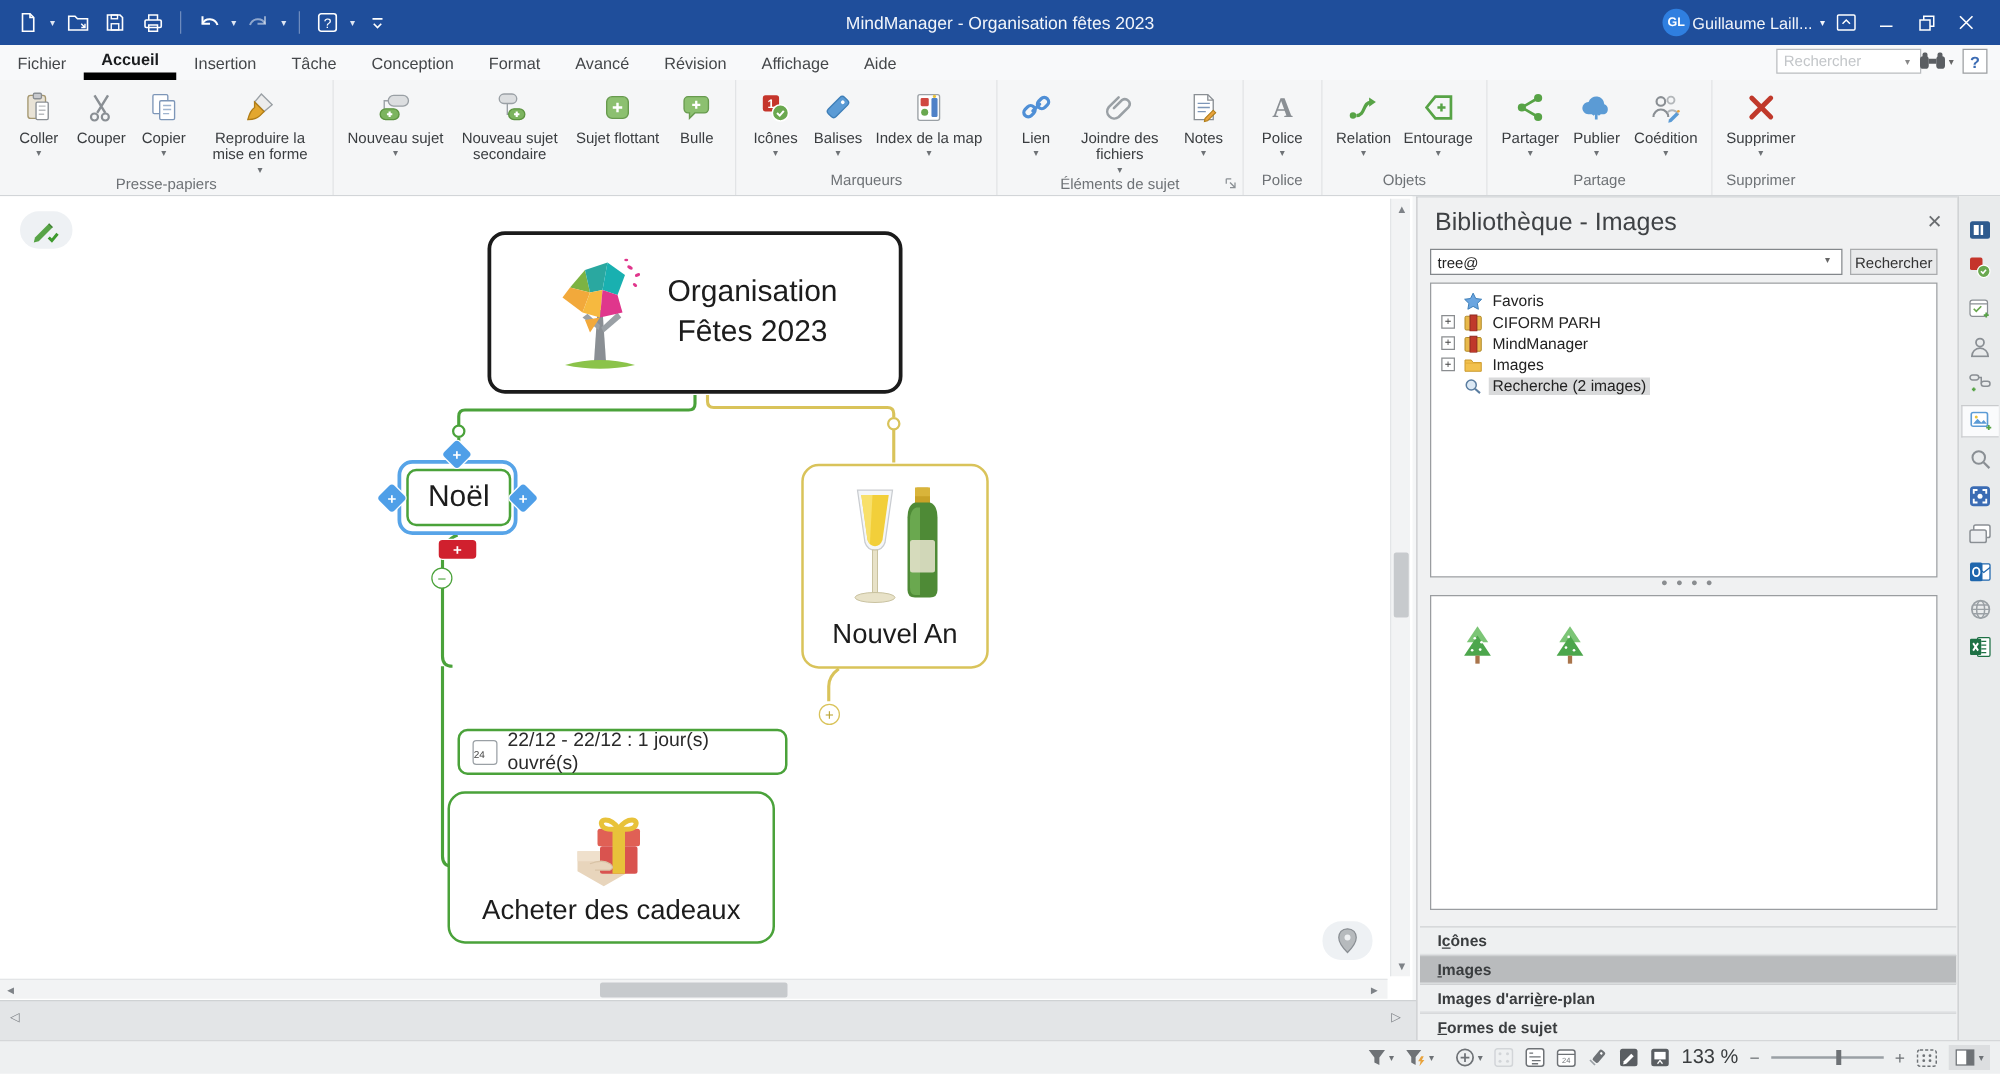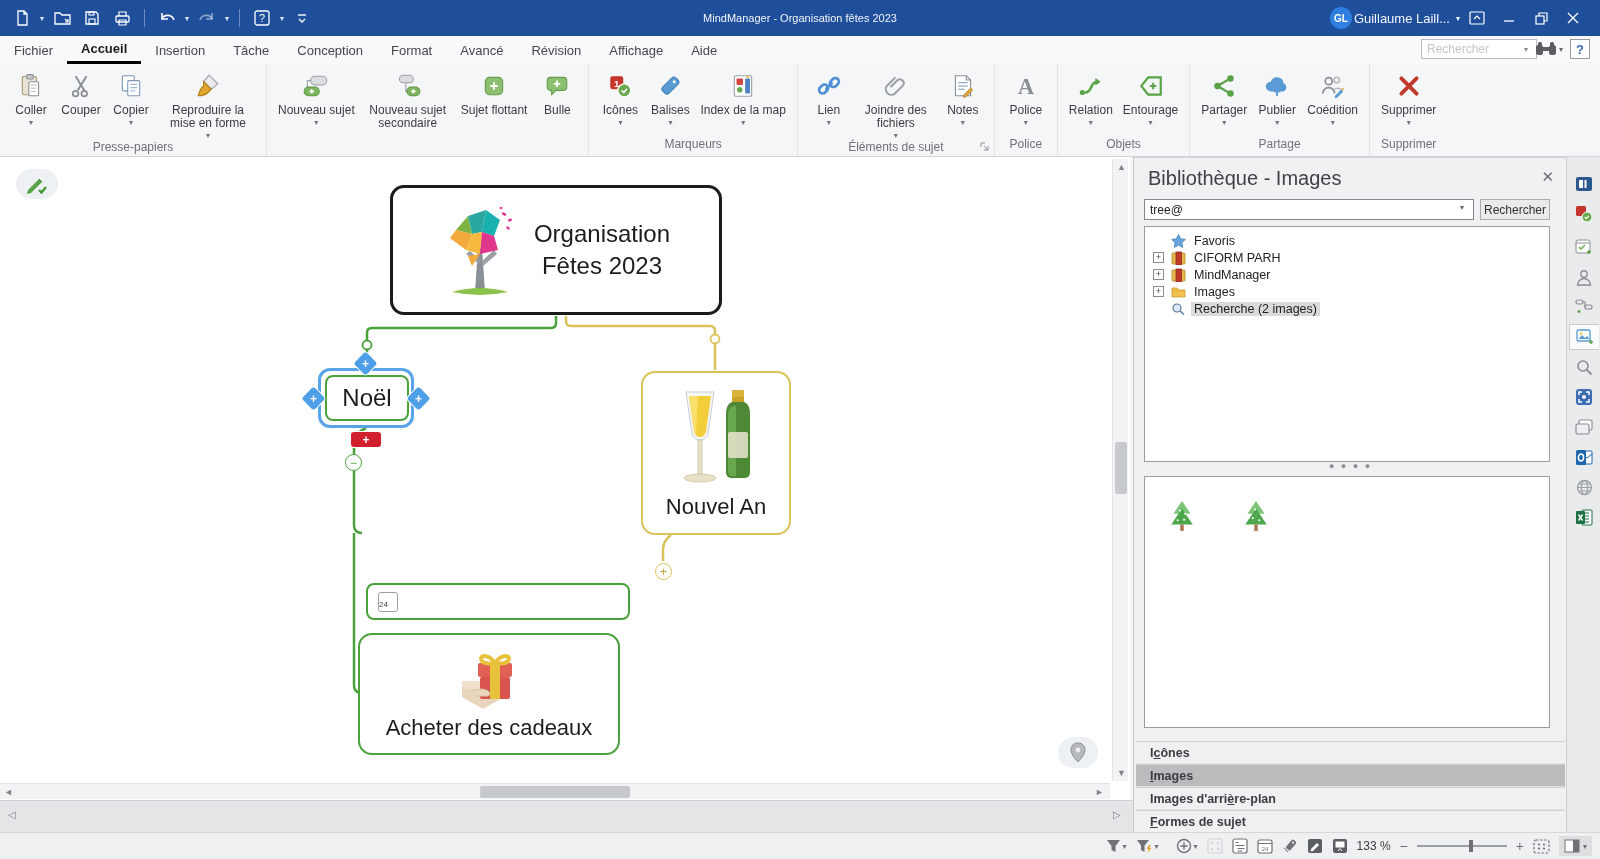--- a/index.html
+++ b/index.html
@@ -7,30 +7,30 @@
   body { font-family:"Liberation Sans","DejaVu Sans",sans-serif; background:#f5f6f7; }
   .app { position:relative; width:1600px; height:859px; }
   .abs { position:absolute; }
 
   
   .titlebar { position:absolute; top:0; left:0; width:1600px; height:36px; background:#1f4e9b; display:flex; align-items:center; color:#fff; }
   .qat { display:flex; align-items:center; gap:6px; padding-left:10px; }
   .qat .qbtn { width:24px; height:24px; display:flex; align-items:center; justify-content:center; }
   .qat .qsep { width:1px; height:18px; background:rgba(255,255,255,.35); margin:0 4px; }
   .qchev { font-size:8px; color:#dfe6f2; }
-  .tb-title { position:absolute; left:50%; transform:translateX(-50%); font-size:11px; color:#f2f5fa; white-space:nowrap; }
+  .tb-title { position:absolute; left:50%; transform:translateX(-50%); font-size:14px; color:#f2f5fa; white-space:nowrap; }
   .tb-right { position:absolute; right:0; top:0; height:36px; display:flex; align-items:center; gap:2px; padding-right:12px; }
   .avatar { width:22px; height:22px; border-radius:50%; background:#2f7fe0; color:#fff; font-size:10px; display:flex; align-items:center; justify-content:center; font-weight:bold; }
   .tb-user { font-size:13px; color:#f2f5fa; display:flex; align-items:center; gap:6px; }
   .winbtn { width:30px; height:28px; display:flex; align-items:center; justify-content:center; }
 
   
   .menubar { position:absolute; top:36px; left:0; width:1600px; height:28px; background:#f8f9fa; display:flex; align-items:stretch; }
   .mtab { padding:0 14px; font-size:13px; color:#44474a; display:flex; align-items:center; cursor:default; }
-  .mtab.active { color:#1a1c1e; font-weight:bold; border-bottom:3px solid #000000; padding-bottom:0;text-align:right; }
+  .mtab.active { color:#1a1c1e; font-weight:bold; border-bottom:6px solid #000000; padding-bottom:0;text-align:right; }
   .menubar-right { position:absolute; right:10px; top:3px; display:flex; align-items:center; gap:7px; }
   .qsearch { width:116px; height:20px; border:1px solid #b9bcbf; background:#fff; font-size:12px; padding:0 14px 0 5px; color:#555; }
   .qsearch::placeholder { color:#c3c6c9; }
   .qsearch-chev { margin-left:-16px; font-size:8px; color:#888; }
   .helpbox { width:20px; height:20px; border:1px solid #9a9da0; background:#fff; color:#3c6cb4; font-weight:bold; font-size:13px; display:flex; align-items:center; justify-content:center; }
 
   
   .ribbon { position:absolute; top:64px; left:0; width:1600px; height:93px; background:#f5f6f7; border-bottom:1px solid #d2d5d8; display:flex; }
   .rgroup { display:flex; flex-direction:column; border-right:1px solid #e2e4e6; position:relative; }
   .rbtns { flex:1; display:flex; align-items:flex-start; padding:5px 6px 0 6px; }
@@ -97,21 +97,21 @@
   .seckey { text-decoration:underline; }
 
   
   .rstrip { position:absolute; top:157px; left:1566px; width:34px; height:675px; background:#e9ebec; border-left:1px solid #c9cbcd; }
   .stripbtn { position:absolute; left:4px; width:26px; height:26px; display:flex; align-items:center; justify-content:center; }
   .stripbtn.active { background:#fafbfc; border:1px solid #c9cbcd; border-right:none; width:30px; left:2px; }
 
   
   .statusbar { position:absolute; top:832px; left:0; width:1600px; height:27px; background:#eef0f1; border-top:1px solid #d5d7d9; }
   .status-right { position:absolute; right:8px; top:0; height:26px; display:flex; align-items:center; gap:9px; }
-  .zoomtxt { font-size:12px; color:#3a3d3f; }
+  .zoomtxt { font-size:16px; color:#3a3d3f; }
   .slider-track { width:90px; height:2px; background:#9aa0a5; position:relative; }
   .slider-thumb { position:absolute; left:52px; top:-5px; width:4px; height:12px; background:#6e7276; }
   .schev { font-size:8px; color:#6e7276; }
   svg { display:block; }
 </style>
 </head>
 <body>
 
 <div class="app">
 
@@ -592,20 +592,21 @@
         <path d="M58 30 Q58 22 63 20 H66 V90 H62 Q58 90 58 84 Z" fill="#6aa84f"></path>
         <rect x="58" y="46" width="20" height="26" rx="2" fill="#e9e4cf" opacity=".85"></rect>
         <rect x="62" y="4" width="12" height="7" fill="#d9b43a"></rect>
       </svg>
       <div>Nouvel An</div>
     </div>
     <div class="branch-circle" style="left:655px;top:406px;border:1.5px solid #d9c35a;color:#b9a332">+</div>
 
     <div class="date-strip">
       <span class="cal-icon"><span class="cal-top"></span><span class="cal-num">24</span></span>
+      <span>22/12 - 22/12 : 1 jour(s) ouvré(s)</span>
     </div>
 
     <div class="node cadeaux-node">
       <svg width="74" height="66" viewBox="0 0 74 66">
         <path d="M10 34 H52 V50 L31 62 10 50 Z" fill="#e8d5bc"></path>
         <path d="M10 34 H52 V42 H10 Z" fill="#efe0cc"></path>
         <rect x="26" y="16" width="34" height="14" rx="2" fill="#e06055"></rect>
         <rect x="28" y="30" width="30" height="22" rx="2" fill="#d9534f"></rect>
         <rect x="38" y="16" width="10" height="36" fill="#e8c23a"></rect>
         <path d="M43 16 C36 6 26 8 30 14 C33 18 40 16 43 16 C50 6 60 8 56 14 C53 18 46 16 43 16" fill="none" stroke="#e8c23a" stroke-width="4"></path>

